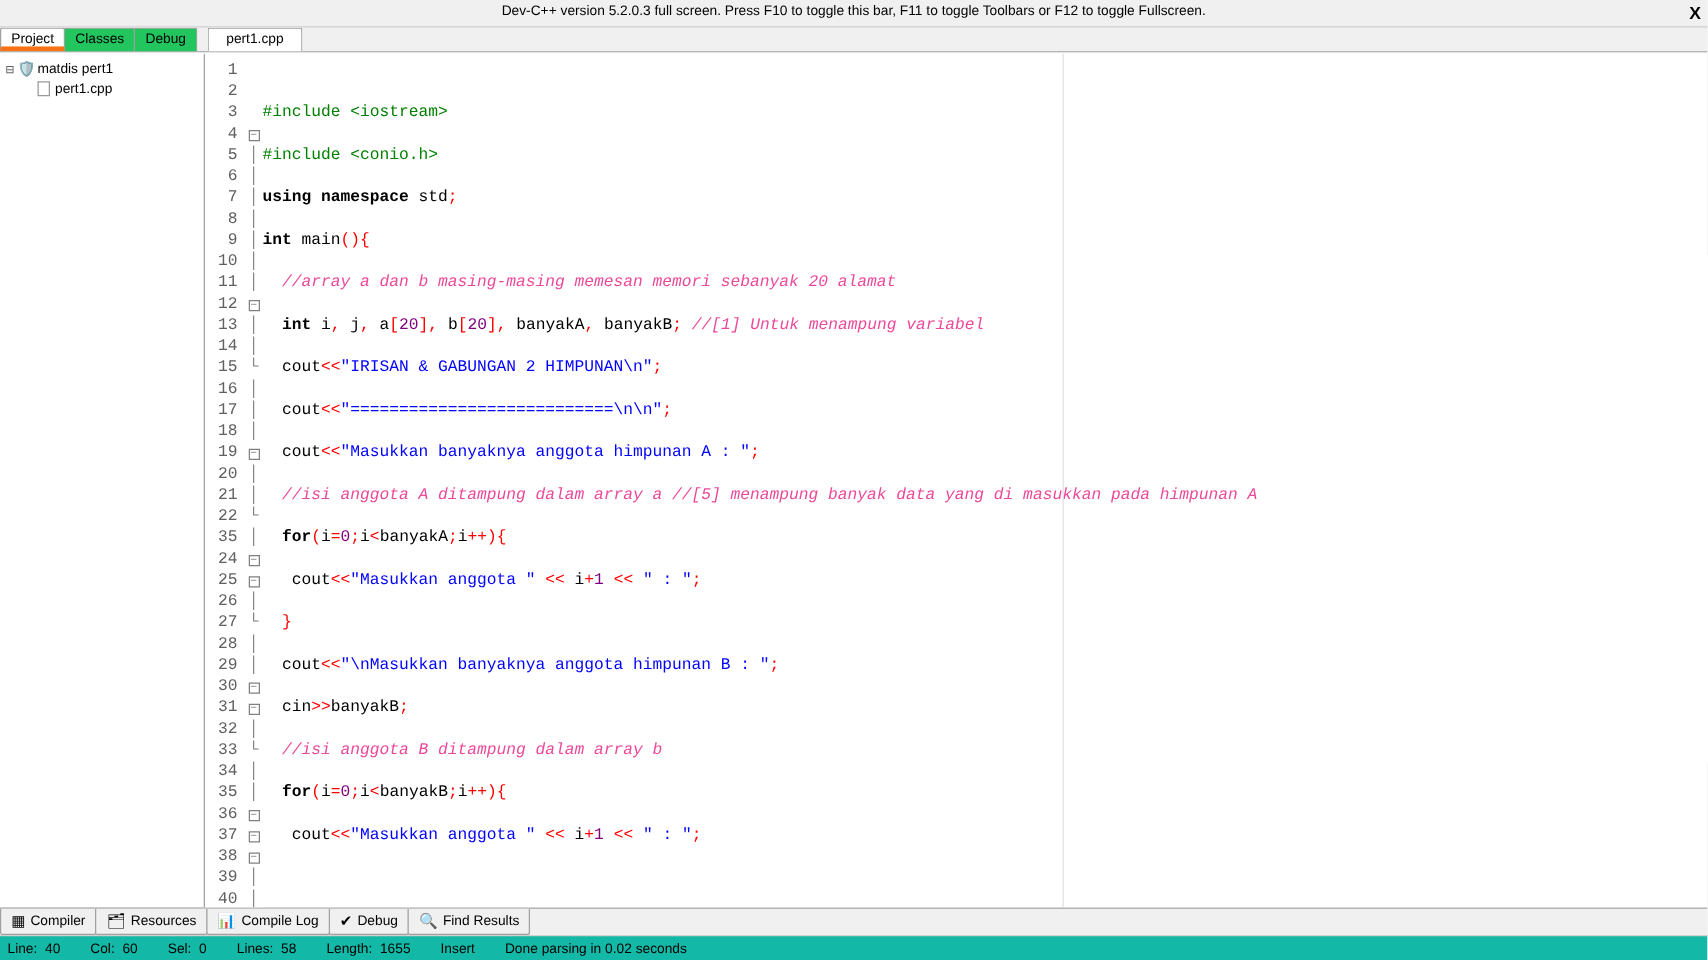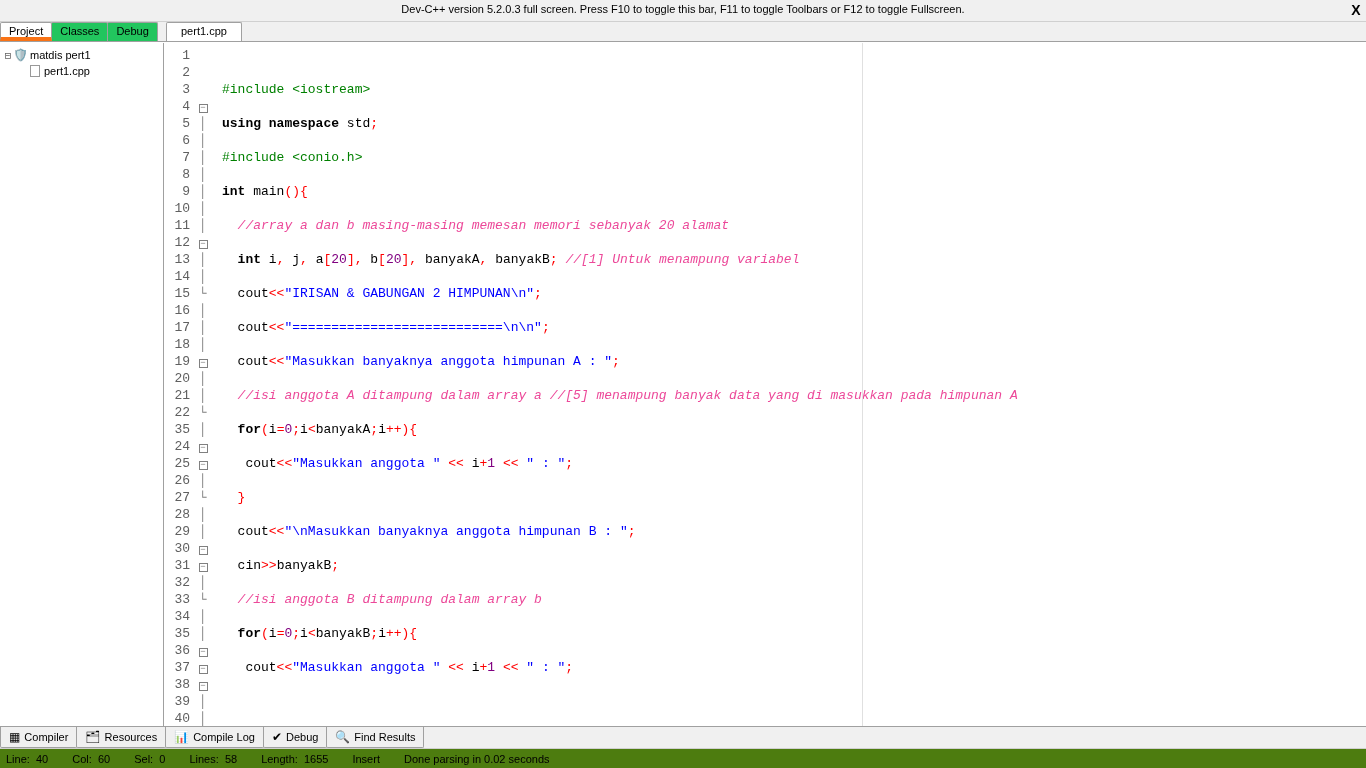--- a/index.html
+++ b/index.html
@@ -18,35 +18,35 @@
 .tree-item .expander { width: 12px; text-align: center; color: #666; cursor: pointer; font-family: monospace; }
 .tree-item.child { padding-left: 26px; }
 .tree-icon { width: 14px; height: 14px; margin-right: 2px; display: inline-flex; align-items: center; justify-content: center; }
 .proj-icon { font-size: 12px; }
 .file-icon { width: 10px; height: 12px; border: 1px solid #999; background: #fff; display: inline-block; }
 .editor { flex: 1; background: #fff; display: flex; overflow: hidden; font-family: Consolas, 'Courier New', monospace; font-size: 13px; position: relative; }
 .gutter { width: 32px; text-align: right; padding-right: 6px; color: #606060; background: #fff; line-height: 17px; padding-top: 4px; user-select: none; }
 .fold-col { width: 14px; background: #fff; line-height: 17px; padding-top: 4px; color: #808080; text-align: center; user-select: none; }
 .fold-col .fbox { display: inline-block; width: 9px; height: 9px; border: 1px solid #808080; line-height: 7px; font-size: 9px; text-align: center; cursor: pointer; }
 .fold-col .fline { color: #808080; }
-.code { flex: 1; padding-top: 4px; line-height: 17px; white-space: pre; overflow: hidden; position: relative; margin-left: 12px; }
+.code { flex: 1; padding-top: 4px; line-height: 17px; white-space: pre; overflow: hidden; position: relative; }
 .code .ruler { position: absolute; left: 640px; top: 0; bottom: 0; width: 1px; background: #e0e0e0; }
 .kw { color: #000; font-weight: bold; }
 .pp { color: #008000; }
 .str { color: #0000ff; }
 .cmt { color: #ec4899; font-style: italic; }
 .num { color: #800080; }
 .op { color: #ff0000; }
 .fn { color: #000; }
 .id { color: #000; }
 .brk { color: #ff0000; }
 .bottom-tabs { height: 22px; background: #f0f0f0; border-top: 1px solid #a0a0a0; display: flex; align-items: stretch; }
 .bottom-tabs .btab { padding: 2px 8px; border: 1px solid #a0a0a0; border-top: none; background: #f0f0f0; display: flex; align-items: center; gap: 4px; cursor: pointer; font-size: 11px; border-radius: 0 0 2px 2px; margin-right: -1px; }
 .bottom-tabs .btab .bicon { font-size: 12px; }
-.statusbar { height: 20px; background: #4d7c0f; border-top: 1px solid #d0d0d0; display: flex; align-items: center; font-size: 11px; padding: 0 6px; gap: 24px; }
+.statusbar { height: 20px; background: #14b8a6; border-top: 1px solid #d0d0d0; display: flex; align-items: center; font-size: 11px; padding: 0 6px; gap: 24px; }
 .statusbar .sseg { white-space: nowrap; }
 </style>
 </head>
 <body>
 
 <div class="titlebar">
   <span>Dev-C++ version 5.2.0.3 full screen. Press F10 to toggle this bar, F11 to toggle Toolbars or F12 to toggle Fullscreen.</span>
   <span class="close">X</span>
 </div>
 
@@ -157,22 +157,22 @@
         <div class="fline">│</div>
 <div><span class="fbox">−</span></div>
 <div><span class="fbox">−</span></div>
 <div><span class="fbox">−</span></div>
 <div class="fline">│</div>
         <div class="fline">│</div>
     </div>
     <div class="code">
       <div class="ruler"></div>
 <div><span class="pp">#include </span><span class="pp">&lt;iostream&gt;</span></div>
+<div><span class="pp">#include </span><span class="pp">&lt;conio.h&gt;</span></div>
 <div><span class="kw">using </span><span class="kw">namespace </span><span class="id">std</span><span class="op">;</span></div>
-<div><span class="pp">#include </span><span class="pp">&lt;conio.h&gt;</span></div>
 <div><span class="kw">int </span><span class="fn">main</span><span class="brk">()</span><span class="brk">{</span></div>
 <div><span class="cmt">  //array a dan b masing-masing memesan memori sebanyak 20 alamat</span></div>
 <div><span class="kw">  int </span><span class="id">i</span><span class="op">,</span><span class="id"> j</span><span class="op">,</span><span class="id"> a</span><span class="brk">[</span><span class="num">20</span><span class="brk">],</span><span class="id"> b</span><span class="brk">[</span><span class="num">20</span><span class="brk">],</span><span class="id"> banyakA</span><span class="op">,</span><span class="id"> banyakB</span><span class="op">;</span><span class="cmt"> //[1] Untuk menampung variabel</span></div>
 <div><span class="id">  cout</span><span class="op">&lt;&lt;</span><span class="str">"IRISAN &amp; GABUNGAN 2 HIMPUNAN\n"</span><span class="op">;</span></div>
 <div><span class="id">  cout</span><span class="op">&lt;&lt;</span><span class="str">"===========================\n\n"</span><span class="op">;</span></div>
 <div><span class="id">  cout</span><span class="op">&lt;&lt;</span><span class="str">"Masukkan banyaknya anggota himpunan A : "</span><span class="op">;</span></div>
 <div><span class="cmt">  //isi anggota A ditampung dalam array a //[5] menampung banyak data yang di masukkan pada himpunan A</span></div>
 <div><span class="kw">  for</span><span class="brk">(</span><span class="id">i</span><span class="op">=</span><span class="num">0</span><span class="op">;</span><span class="id">i</span><span class="op">&lt;</span><span class="id">banyakA</span><span class="op">;</span><span class="id">i</span><span class="brk">++)</span><span class="brk">{</span></div>
 <div><span class="id">   cout</span><span class="op">&lt;&lt;</span><span class="str">"Masukkan anggota "</span><span class="op"> &lt;&lt; </span><span class="id">i</span><span class="op">+</span><span class="num">1</span><span class="op"> &lt;&lt; </span><span class="str">" : "</span><span class="op">;</span></div>
 <div><span class="brk">  }</span></div>

